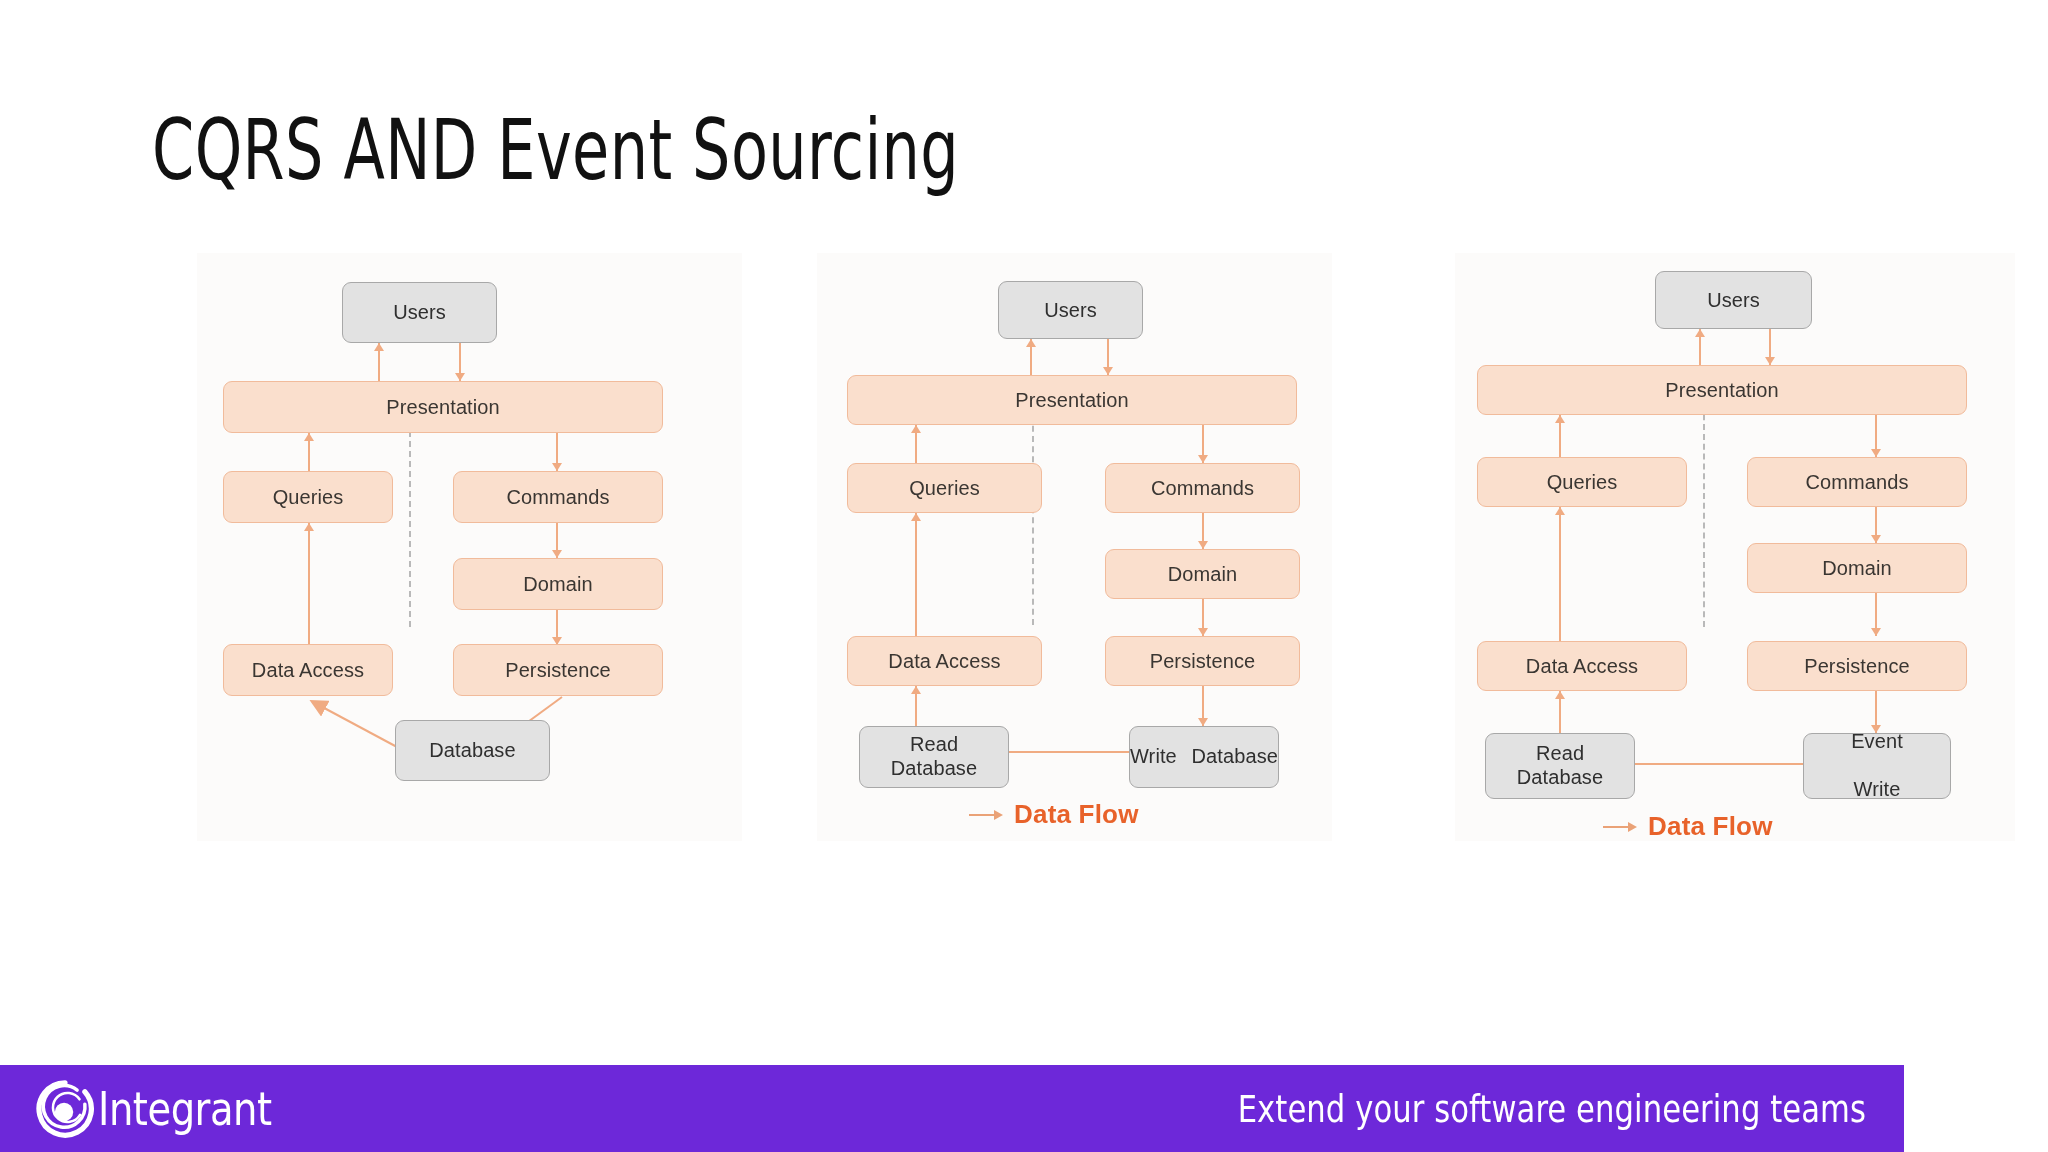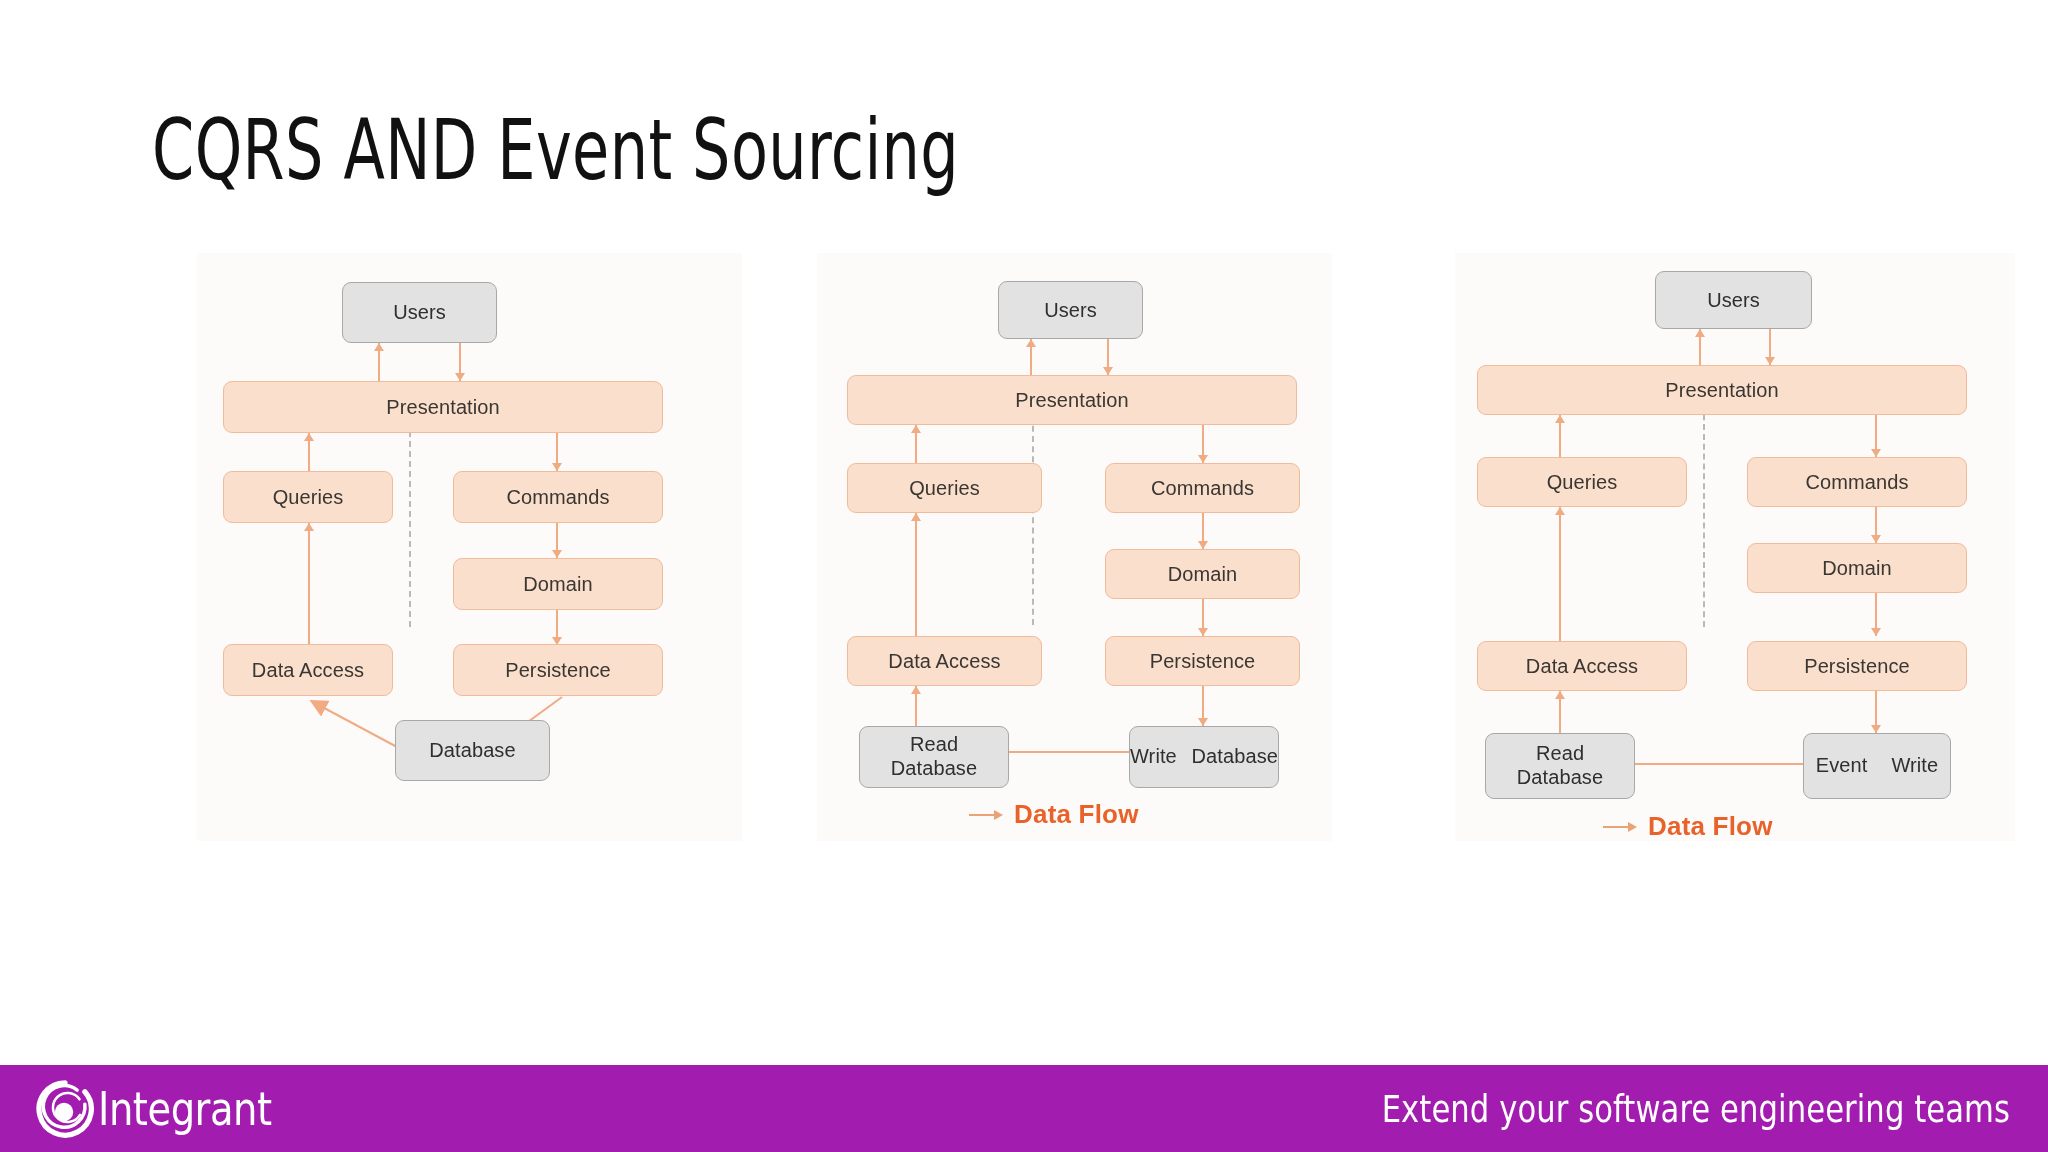--- a/index.html
+++ b/index.html
@@ -164,23 +164,23 @@
     color: #e8622a;
     letter-spacing: 0.2px;
     white-space: nowrap;
   }
 
   
   .footer {
     position: absolute;
     left: 0;
     bottom: 0;
-    width: 2048px;
+    width: 1904px;
     height: 87px;
-    background: #a21caf;
+    background: #6d28d9;
     display: flex;
     align-items: center;
     z-index: 10;
   }
   .logo-wrap {
     position: absolute;
     left: 34px;
     top: 50%;
     transform: translateY(-50%);
     display: flex;
@@ -432,21 +432,21 @@
     <div class="arrow down" style="left:416px; top:472px;"></div>
 
     <div class="hline" style="left:168px; top:510px; width:190px;"></div>
     <div class="arrow left" style="left:165px; top:506px;"></div>
 
     <div class="node gray two-line" style="left:30px; top:480px; width:150px; height:66px; flex-direction:column;">
       <span>Read</span>
       <span>Database</span>
     </div>
 
-    <div class="node gray two-line" style="left:348px; top:480px; width:148px; height:66px; flex-direction:row;gap:24px;">
+    <div class="node gray two-line" style="left:348px; top:480px; width:148px; height:66px; flex-direction:column;gap:24px;">
       <span>Event</span>
       <span>Write</span>
     </div>
 
     <div class="legend" style="left:148px; top:558px;">
       <span class="legend-arrow"></span>
       <span class="legend-label">Data Flow</span>
     </div>
 
   </div>

